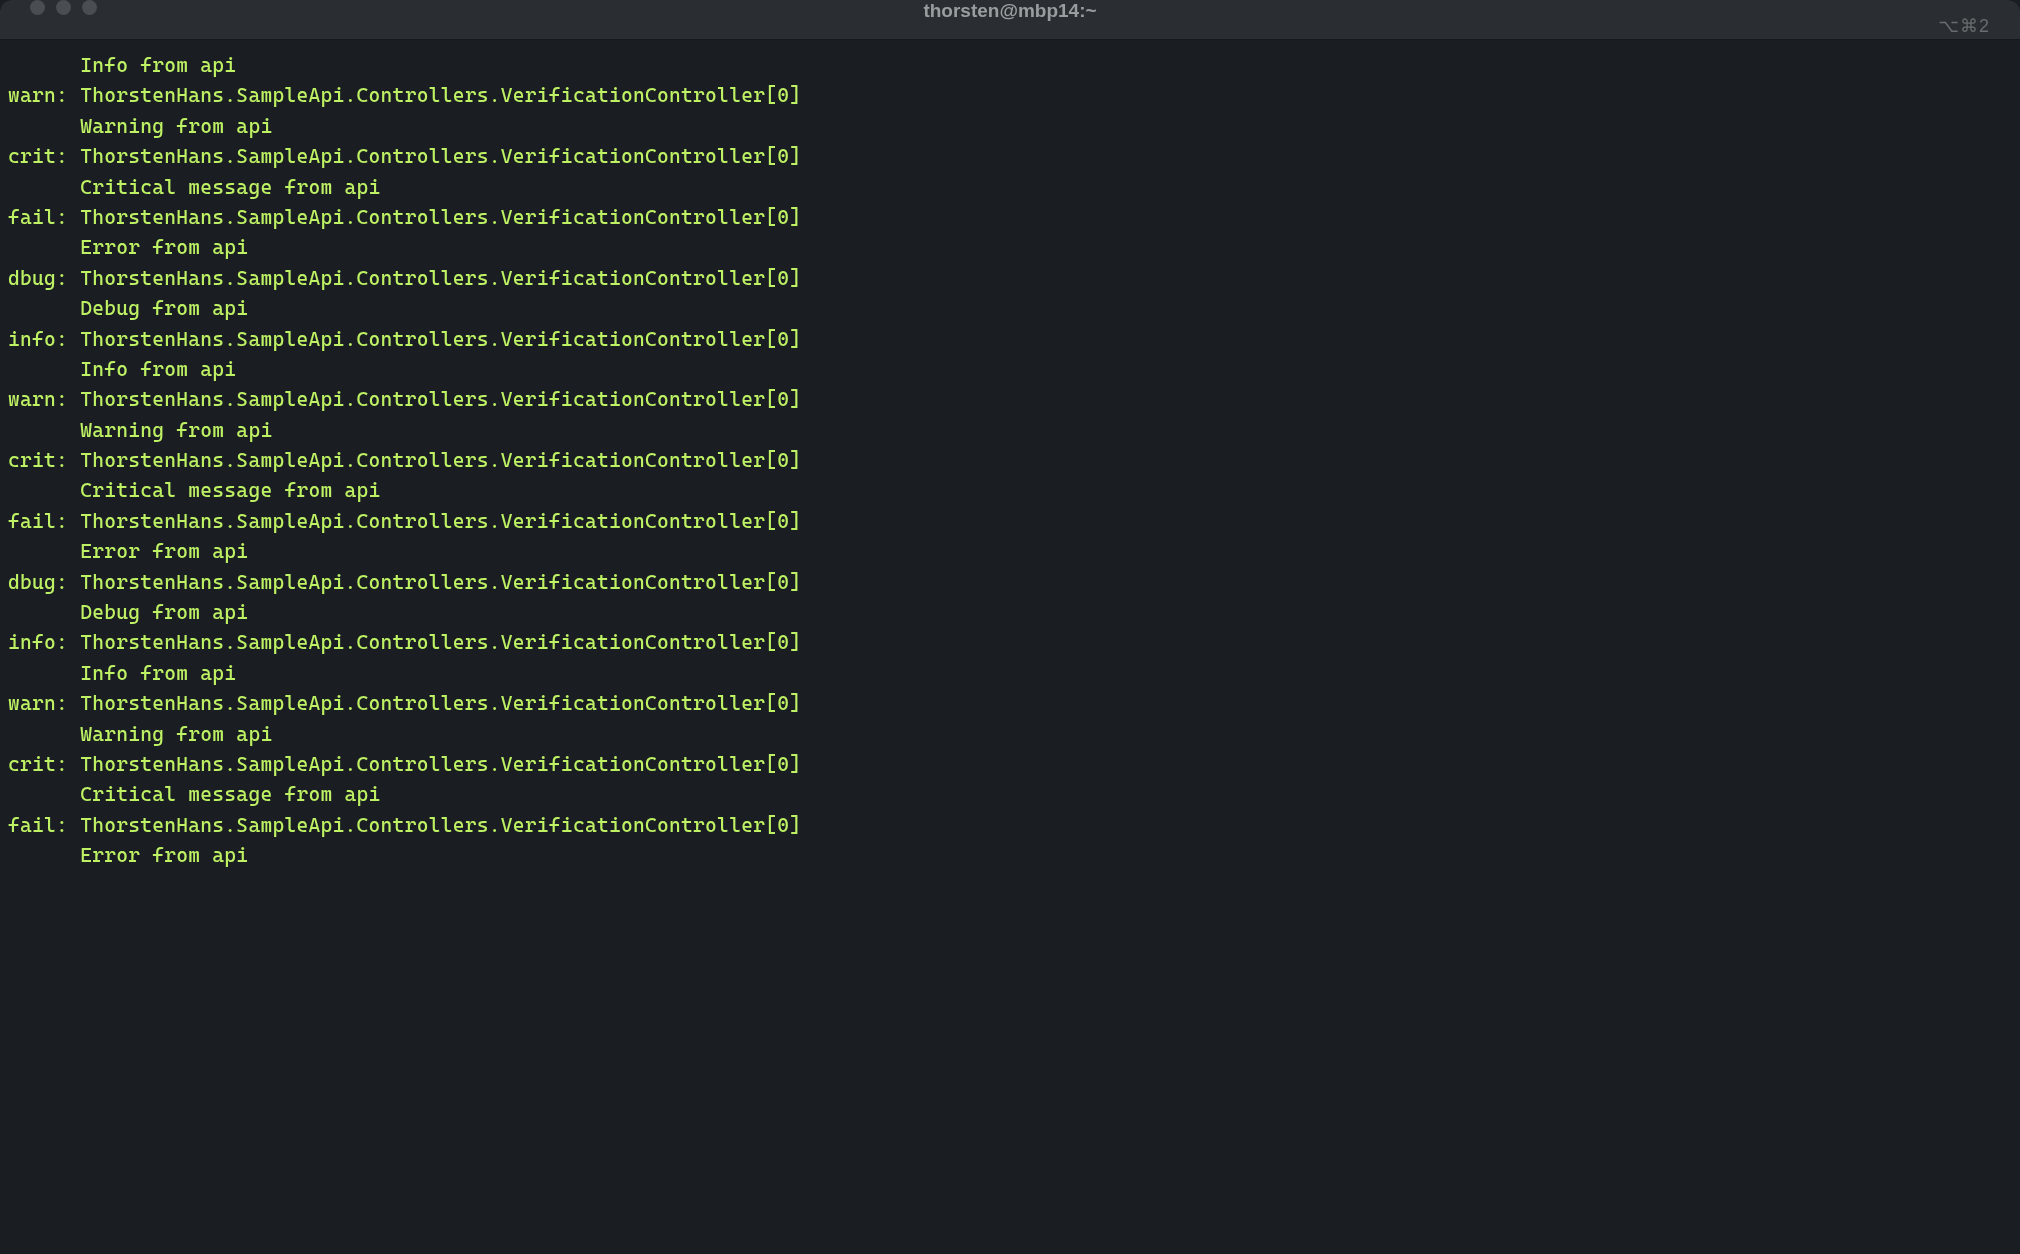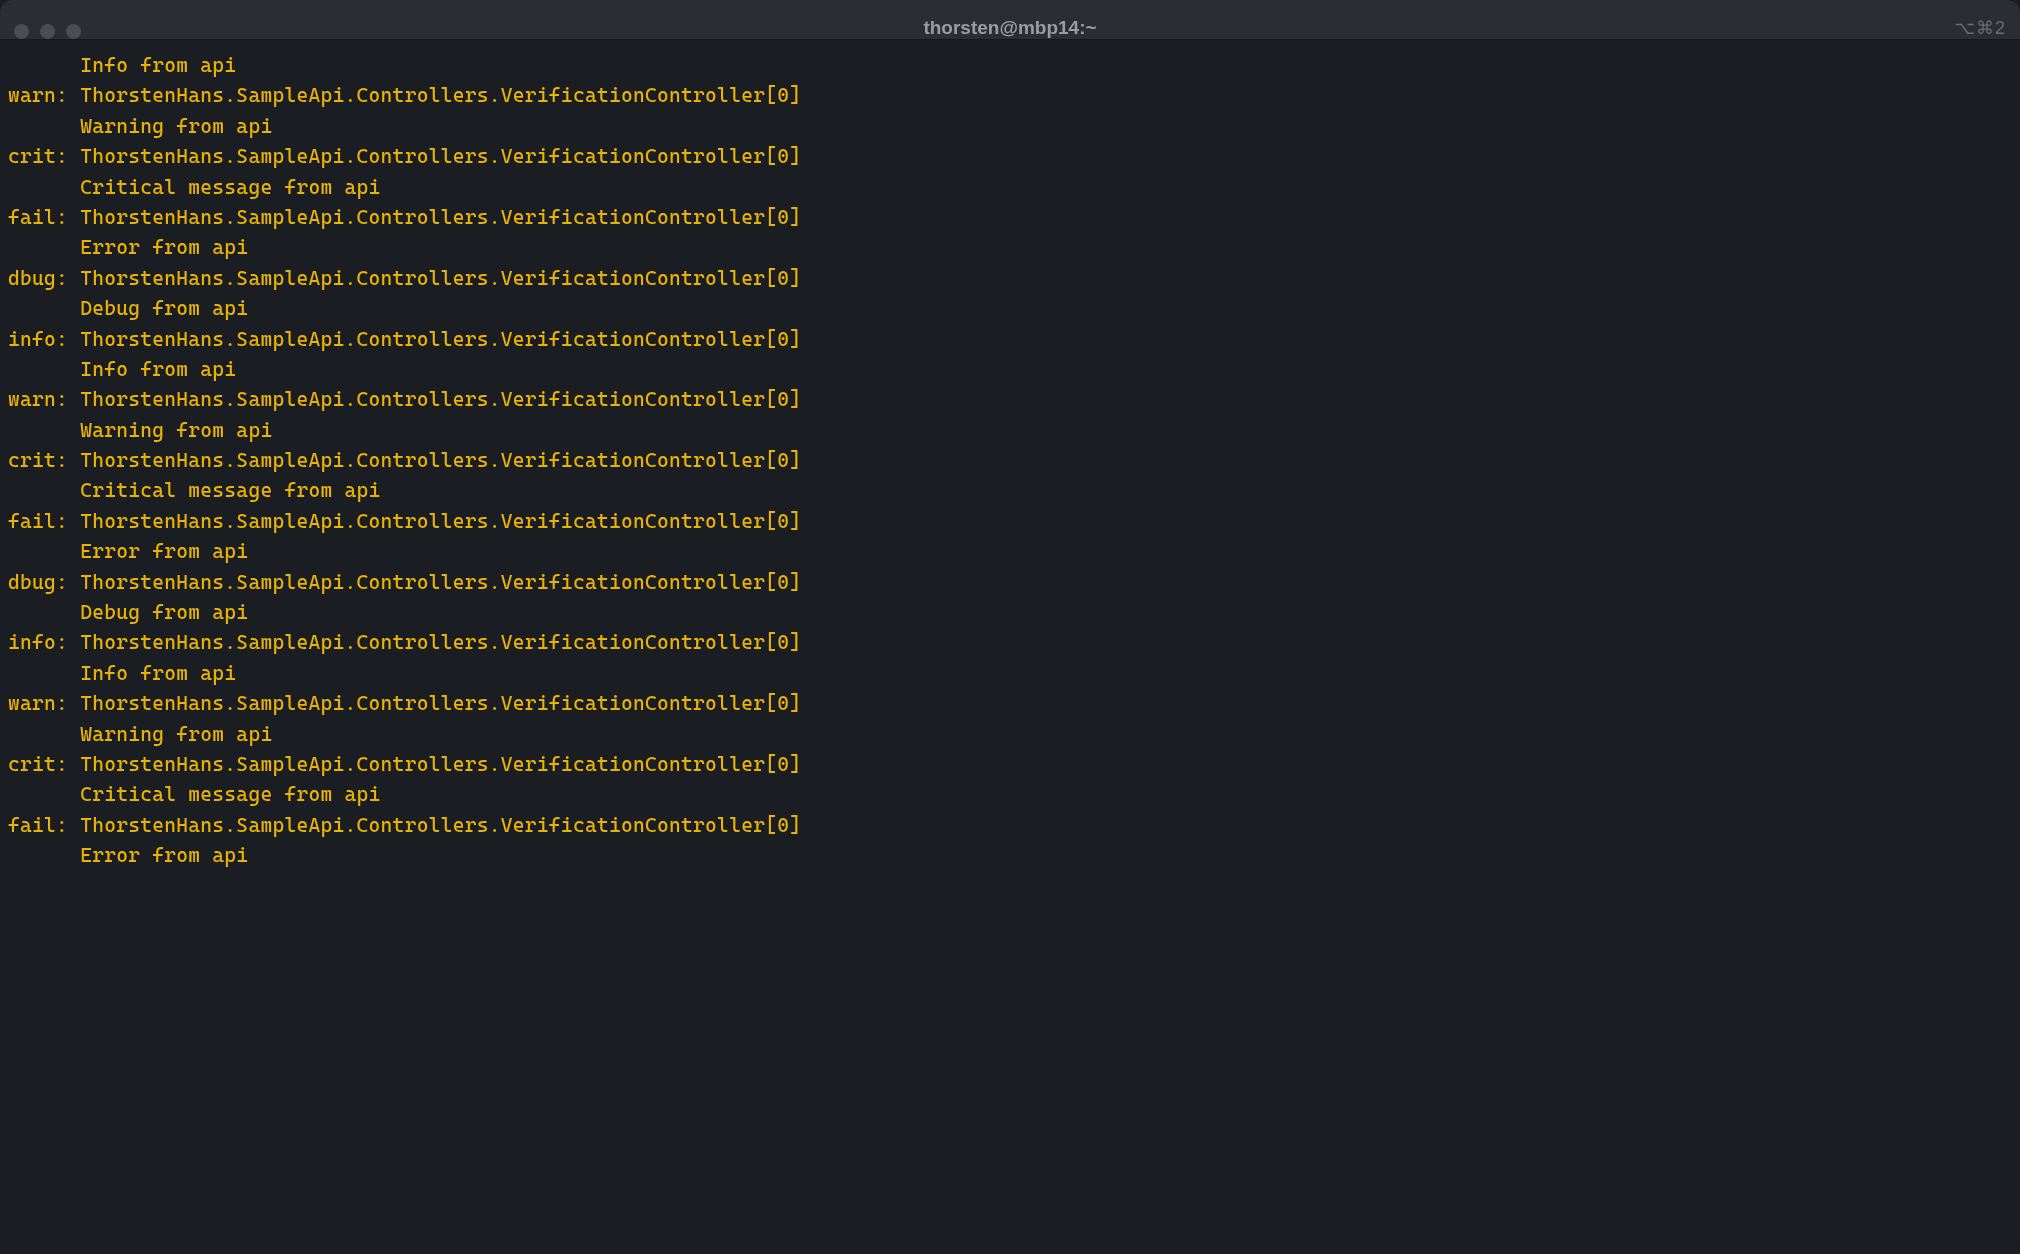--- a/index.html
+++ b/index.html
@@ -26,24 +26,25 @@
       flex-direction: column;
       background: #1a1d21;
       border-radius: 12px;
       overflow: hidden;
     }
 
     .titlebar {
       height: 40px;
       background: #2a2d31;
       display: flex;
-      align-items: flex-end;
-      padding: 0 14px;
+      align-items: flex-start;
+      padding: 0 30px;
       position: relative;
       border-bottom: 1px solid #16181b;
+      flex-direction: column;
     }
 
     .traffic-lights {
       display: flex;
       gap: 11px;
       align-items: center;
     }
 
     .traffic-light {
       width: 15px;
@@ -73,21 +74,21 @@
     .terminal-content {
       flex: 1;
       padding: 10px 8px;
       overflow: hidden;
       line-height: 1.52;
       letter-spacing: 0.3px;
     }
 
     .log-line {
       white-space: pre;
-      color: #eab308;
+      color: #bef264;
     }
   </style>
 </head>
 <body>
 
 <div class="window">
   <div class="titlebar">
     <div class="traffic-lights">
       <div class="traffic-light"></div>
       <div class="traffic-light"></div>

